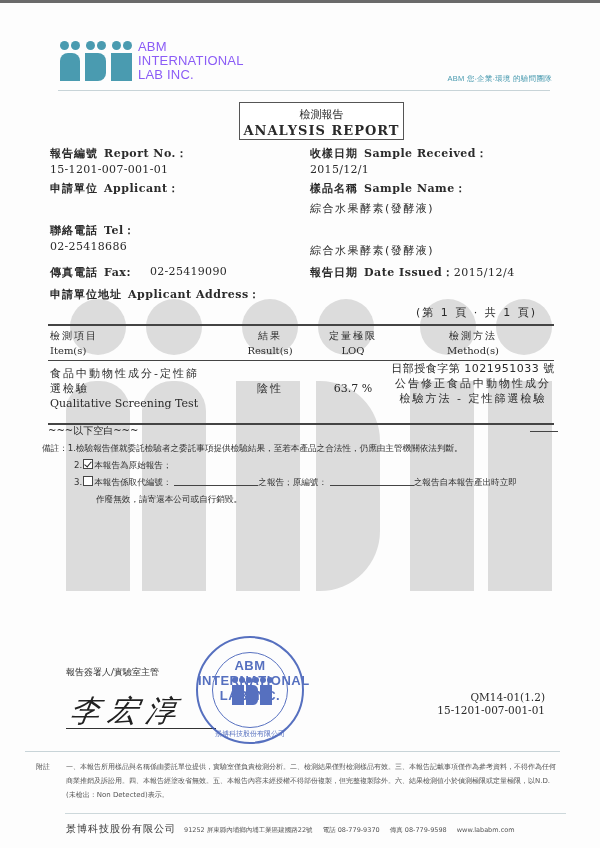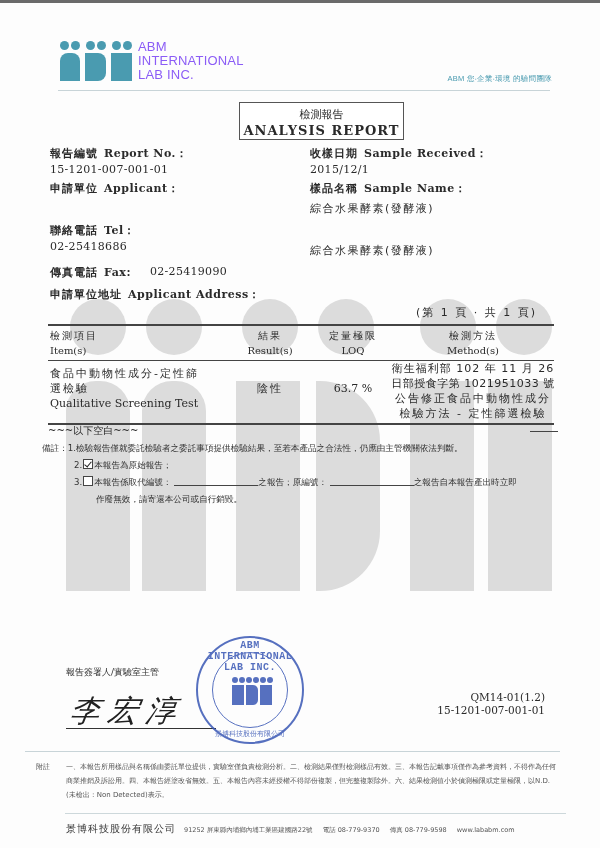--- a/index.html
+++ b/index.html
@@ -48,21 +48,21 @@
   .checkbox.checked::after { content: ""; position: absolute; left: 2px; top: 0px; width: 3px; height: 6px; border-right: 1.3px solid #222; border-bottom: 1.3px solid #222; transform: rotate(40deg); }
   .underline-blank { display: inline-block; width: 84px; border-bottom: 1px solid #444; height: 9px; vertical-align: -1px; }
   .side-rule { position: absolute; left: 530px; top: 428px; width: 28px; height: 1px; background: #444; }
 
   
   .signer-label { position: absolute; left: 66px; top: 663px; font-family: "DejaVu Sans", sans-serif; font-size: 9px; color: #333; }
   .signature { position: absolute; left: 70px; top: 688px; font-family: "DejaVu Serif", serif; font-size: 30px; font-style: italic; color: #222; letter-spacing: 8px; transform: skewX(-8deg); }
   .sign-line { position: absolute; left: 66px; top: 725px; width: 150px; height: 1px; background: #333; }
   .stamp { position: absolute; left: 196px; top: 633px; width: 108px; height: 108px; border: 2.5px solid #3a58b5; border-radius: 50%; opacity: 0.85; }
   .stamp-inner { position: absolute; left: 14px; top: 14px; width: 76px; height: 76px; border: 1.2px solid #3a58b5; border-radius: 50%; }
-  .stamp-text-top { position: absolute; left: 0; top: 2px; width: 100%; text-align: center; font-family: Liberation Mono, monospace; font-size: 10px; font-weight: bold; color: #3a58b5; letter-spacing: 0.5px; }
+  .stamp-text-top { position: absolute; left: 0; top: 20px; width: 100%; text-align: center; font-family: Liberation Sans, sans-serif; font-size: 13px; font-weight: bold; color: #3a58b5; letter-spacing: 0.5px; }
   .stamp-text-bottom { position: absolute; left: 0; bottom: 3px; width: 100%; text-align: center; font-family: "DejaVu Sans", sans-serif; font-size: 7px; color: #3a58b5; }
   .stamp-logo { position: absolute; left: 19px; top: 24px; width: 40px; height: 28px; }
   .stamp-logo .sd { position: absolute; top: 0; width: 6px; height: 6px; border-radius: 50%; background: #3a58b5; }
   .stamp-logo .sb { position: absolute; top: 8px; height: 20px; background: #3a58b5; }
 
   .form-code { position: absolute; right: 55px; top: 688px; text-align: right; font-size: 10.5px; line-height: 13px; }
   .footer-rule-1 { position: absolute; left: 25px; right: 40px; top: 748px; height: 1px; background: #c8d4d8; }
 
   .disclaimer { position: absolute; left: 66px; top: 757px; width: 490px; font-family: "DejaVu Sans", sans-serif; font-size: 7px; line-height: 14px; color: #555; }
   .disclaimer .tag { position: absolute; left: -30px; top: 0; }
@@ -144,20 +144,23 @@
   </div>
   <div class="field-value" style="left:310px;top:160px;">2015/12/1</div>
 
   <div class="field-label" style="left:310px;top:178px;">
     <span class="cn">樣品名稱</span><span>Sample Name：</span>
   </div>
   <div class="field-value cn" style="left:310px;top:198px;">綜合水果酵素(發酵液)</div>
 
   <div class="field-value cn" style="left:310px;top:240px;">綜合水果酵素(發酵液)</div>
 
+  <div class="field-label" style="left:310px;top:262px;">
+    <span class="cn">報告日期</span><span>Date Issued：</span><span style="font-weight:normal;">2015/12/4</span>
+  </div>
 
   <div class="page-indicator">(第 1 頁 · 共 1 頁)</div>
 
   <div class="results-table">
     <div class="rule" style="top:0;height:1.5px;"></div>
     <div class="th" style="left:2px;top:4px;">
       <span class="cn">檢測項目</span>
       <span>Item(s)</span>
     </div>
     <div class="th" style="left:192px;top:4px;text-align:center;width:60px;">
@@ -180,21 +183,20 @@
         <div class="cn">選檢驗</div>
         <div>Qualitative Screening Test</div>
       </div>
       <div class="td" style="left:192px;top:57px;width:60px;text-align:center;">
         <span class="cn">陰性</span>
       </div>
       <div class="td" style="left:270px;top:57px;width:70px;text-align:center;">
         <span>63.7 %</span>
       </div>
       <div class="td" style="left:342px;top:37px;width:166px;text-align:center;">
-        <div class="cn" style="letter-spacing:1px;">衛生福利部 102 年 11 月 26</div>
         <div class="cn" style="letter-spacing:0.5px;">日部授食字第 1021951033 號</div>
         <div class="cn" style="letter-spacing:2px;">公告修正食品中動物性成分</div>
         <div class="cn" style="letter-spacing:2px;">檢驗方法 - 定性篩選檢驗</div>
       </div>
     </div>
     <div class="rule" style="top:99px;height:1.5px;"></div>
     <div class="blank-marker">~~~以下空白~~~</div>
   </div>
   <div class="side-rule"></div>
 

